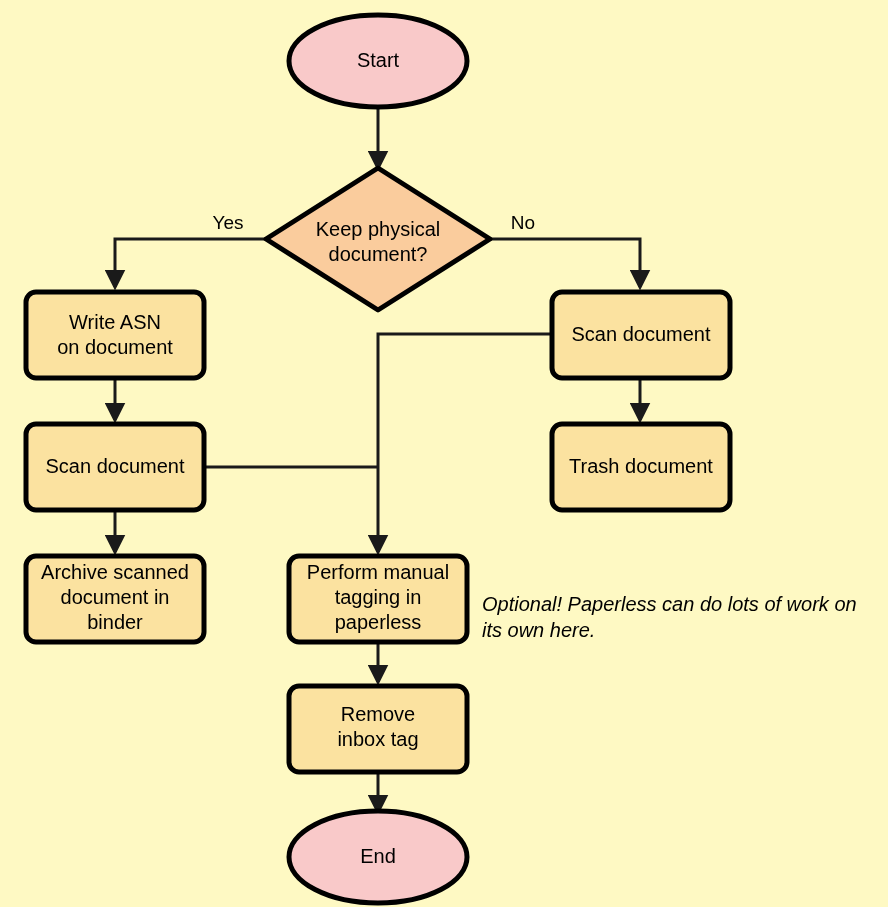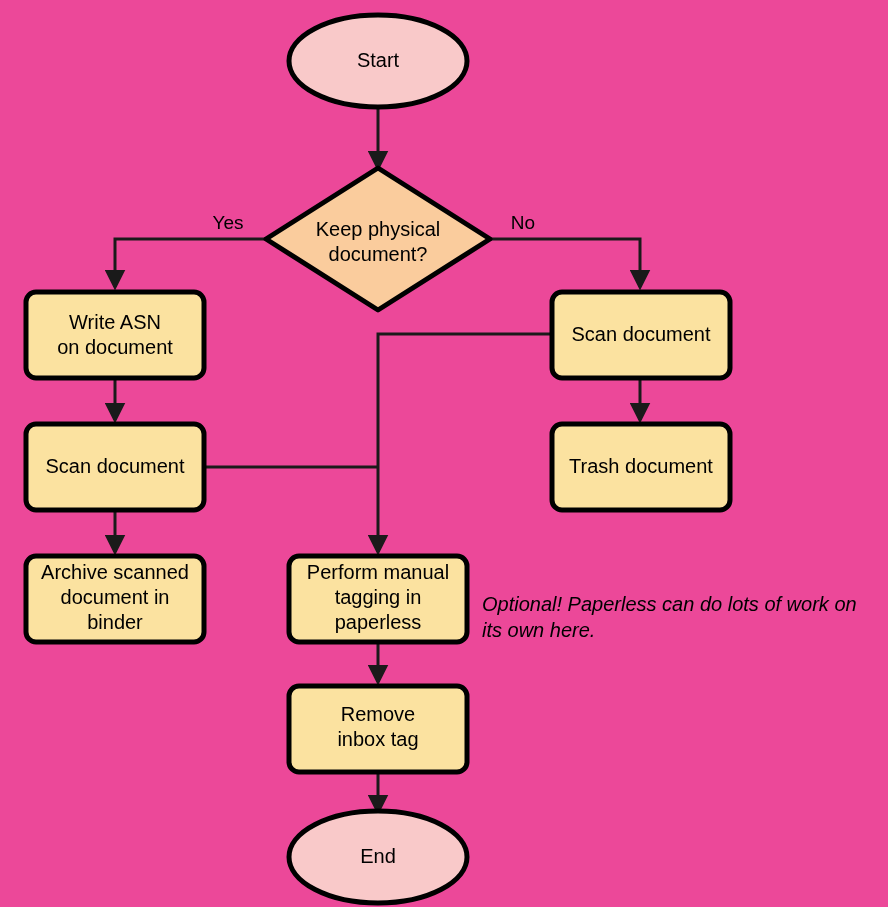--- a/index.html
+++ b/index.html
@@ -4,21 +4,21 @@
 <style>
   html, body {
     margin: 0;
     padding: 0;
     background: #ffffff;
   }
   #canvas {
     position: relative;
     width: 888px;
     height: 907px;
-    background: #ec4899;
+    background: #fef9c3;
     font-family: "Liberation Sans", sans-serif;
     overflow: hidden;
   }
   #flow-svg {
     position: absolute;
     top: 0;
     left: 0;
     width: 888px;
     height: 907px;
   }

